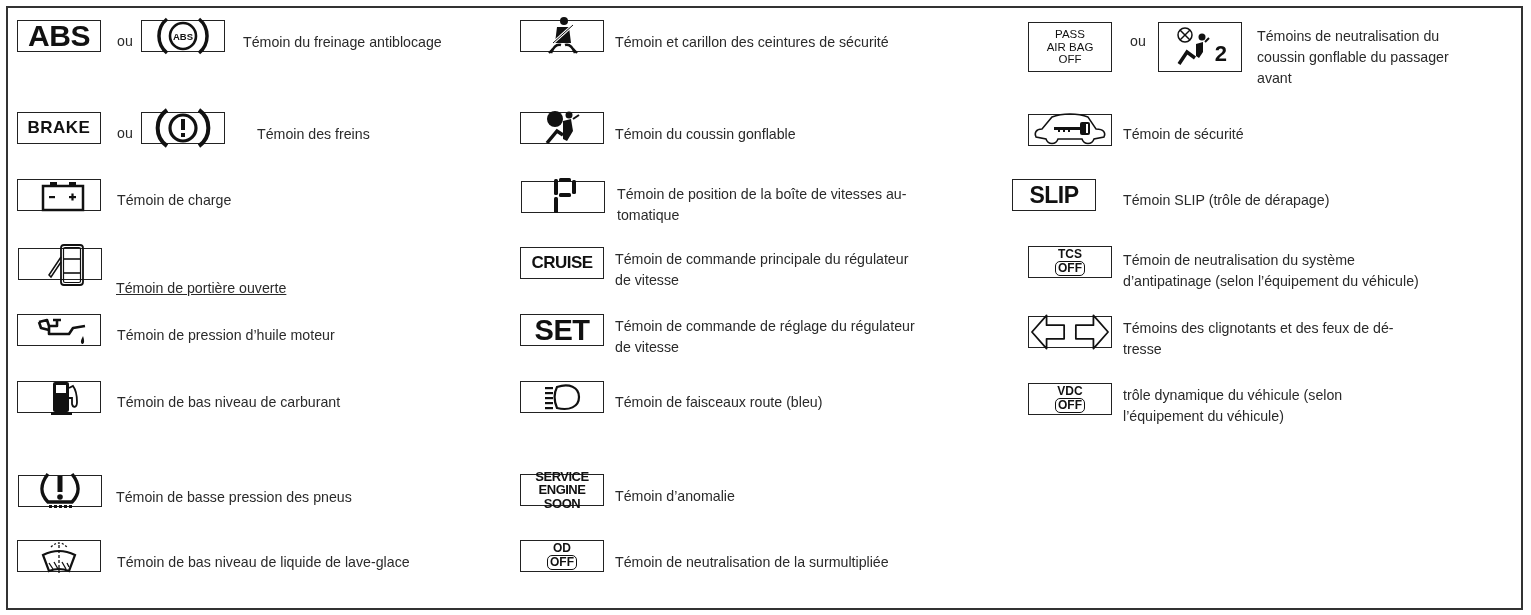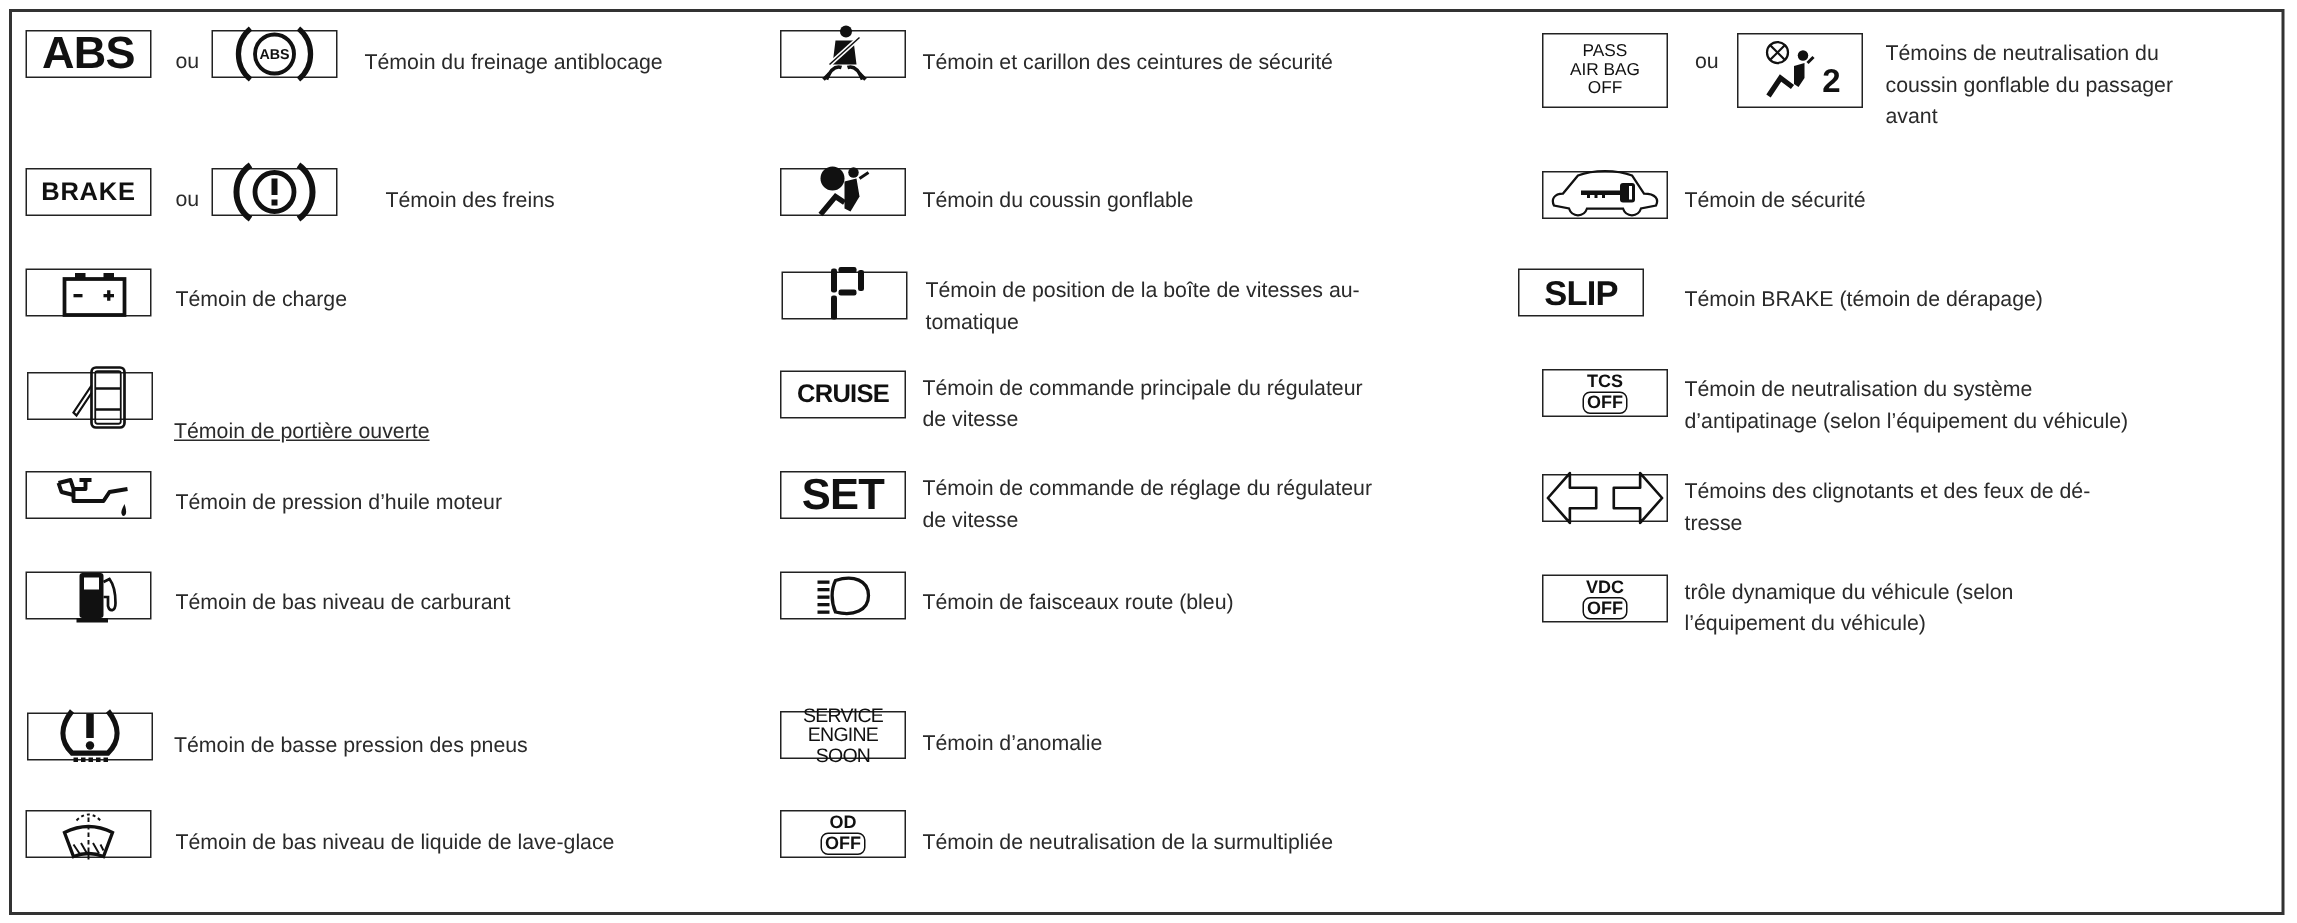--- a/index.html
+++ b/index.html
@@ -175,21 +175,21 @@
         <rect x="10" y="20" width="8" height="2.2"></rect>
         <rect x="10" y="25" width="8" height="2.2"></rect>
         <rect x="10" y="30" width="8" height="2.2"></rect>
       </g>
     <path d="M22 10 C34 6 44 10 44 20 C44 30 34 34 22 31 C19 24 19 16 22 10 Z" fill="none" stroke="#111" stroke-width="2.2"></path>
   </svg>
 </div>
 <span class="lbl" style="left:615px;top:392px;">Témoin de faisceaux route (bleu)</span>
 
 <div class="box" style="left:520px;top:474px;">
-  <div class="stack" style="font-weight:normal;font-size:13px;color:#111;letter-spacing:-0.5px;line-height:13.5px;justify-content:flex-end;">
+  <div class="stack" style="font-weight:bold;font-size:13px;color:#111;letter-spacing:-0.5px;line-height:13.5px;justify-content:flex-end;">
     <span>SERVICE</span>
     <span>ENGINE</span>
     <span>SOON</span>
   </div>
 </div>
 <span class="lbl" style="left:615px;top:486px;">Témoin d’anomalie</span>
 
 <div class="box" style="left:520px;top:540px;">
   <div class="stack" style="font-weight:bold;font-size:12px;color:#111;">
     <span>OD</span>
@@ -235,21 +235,21 @@
       </g>
     <rect x="50" y="15" width="10" height="13" rx="2" fill="#111"></rect>
     <rect x="56" y="17" width="2" height="9" fill="#fff"></rect>
   </svg>
 </div>
 <span class="lbl" style="left:1123px;top:124px;">Témoin de sécurité</span>
 
 <div class="box" style="left:1012px;top:179px;">
   <span class="txtbig" style="font-size:23px;">SLIP</span>
 </div>
-<span class="lbl" style="left:1123px;top:190px;">Témoin BRAKE (témoin de dérapage)</span>
+<span class="lbl" style="left:1123px;top:190px;">Témoin SLIP (trôle de dérapage)</span>
 
 <div class="box" style="left:1028px;top:246px;">
   <div class="stack" style="font-weight:bold;font-size:12px;color:#111;">
     <span>TCS</span>
     <span style="border:1.8px solid #111;border-radius:5px;padding:0 2px;margin-top:1px;line-height:13px;">OFF</span>
   </div>
 </div>
 <div class="lbl" style="left:1123px;top:250px;">
   <div>Témoin de neutralisation du système</div>
   <div>d’antipatinage (selon l’équipement du véhicule)</div>

